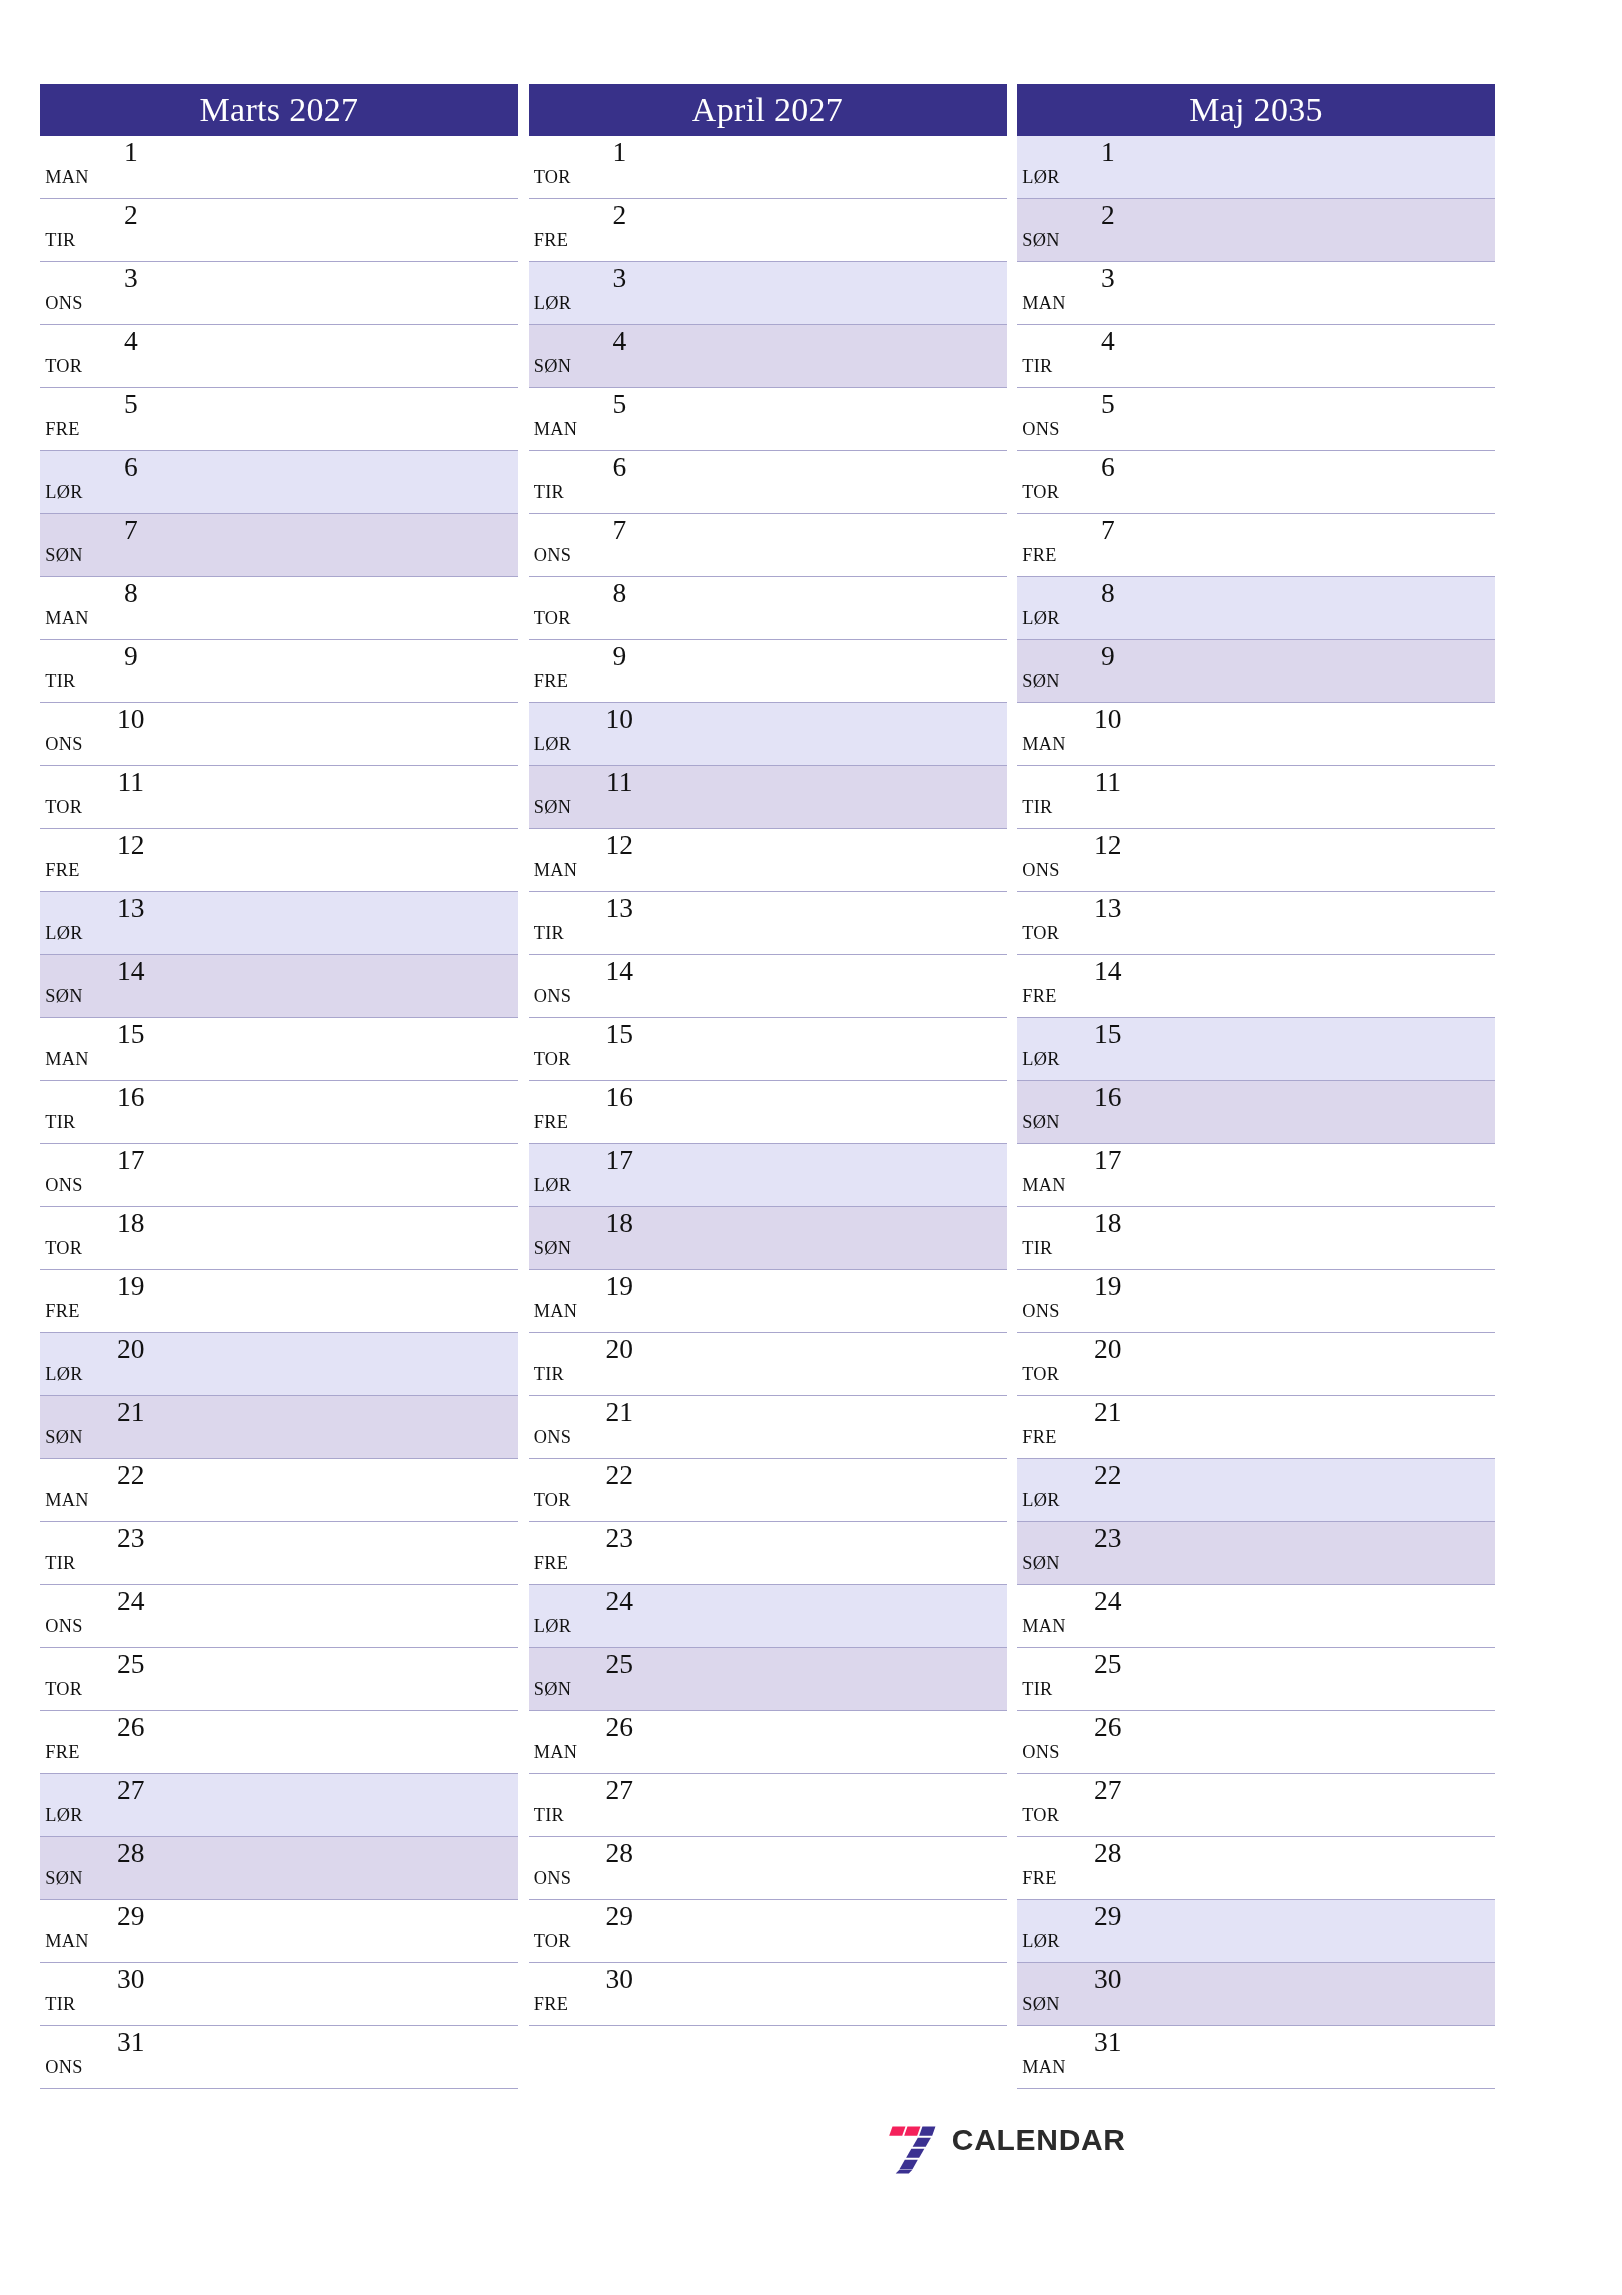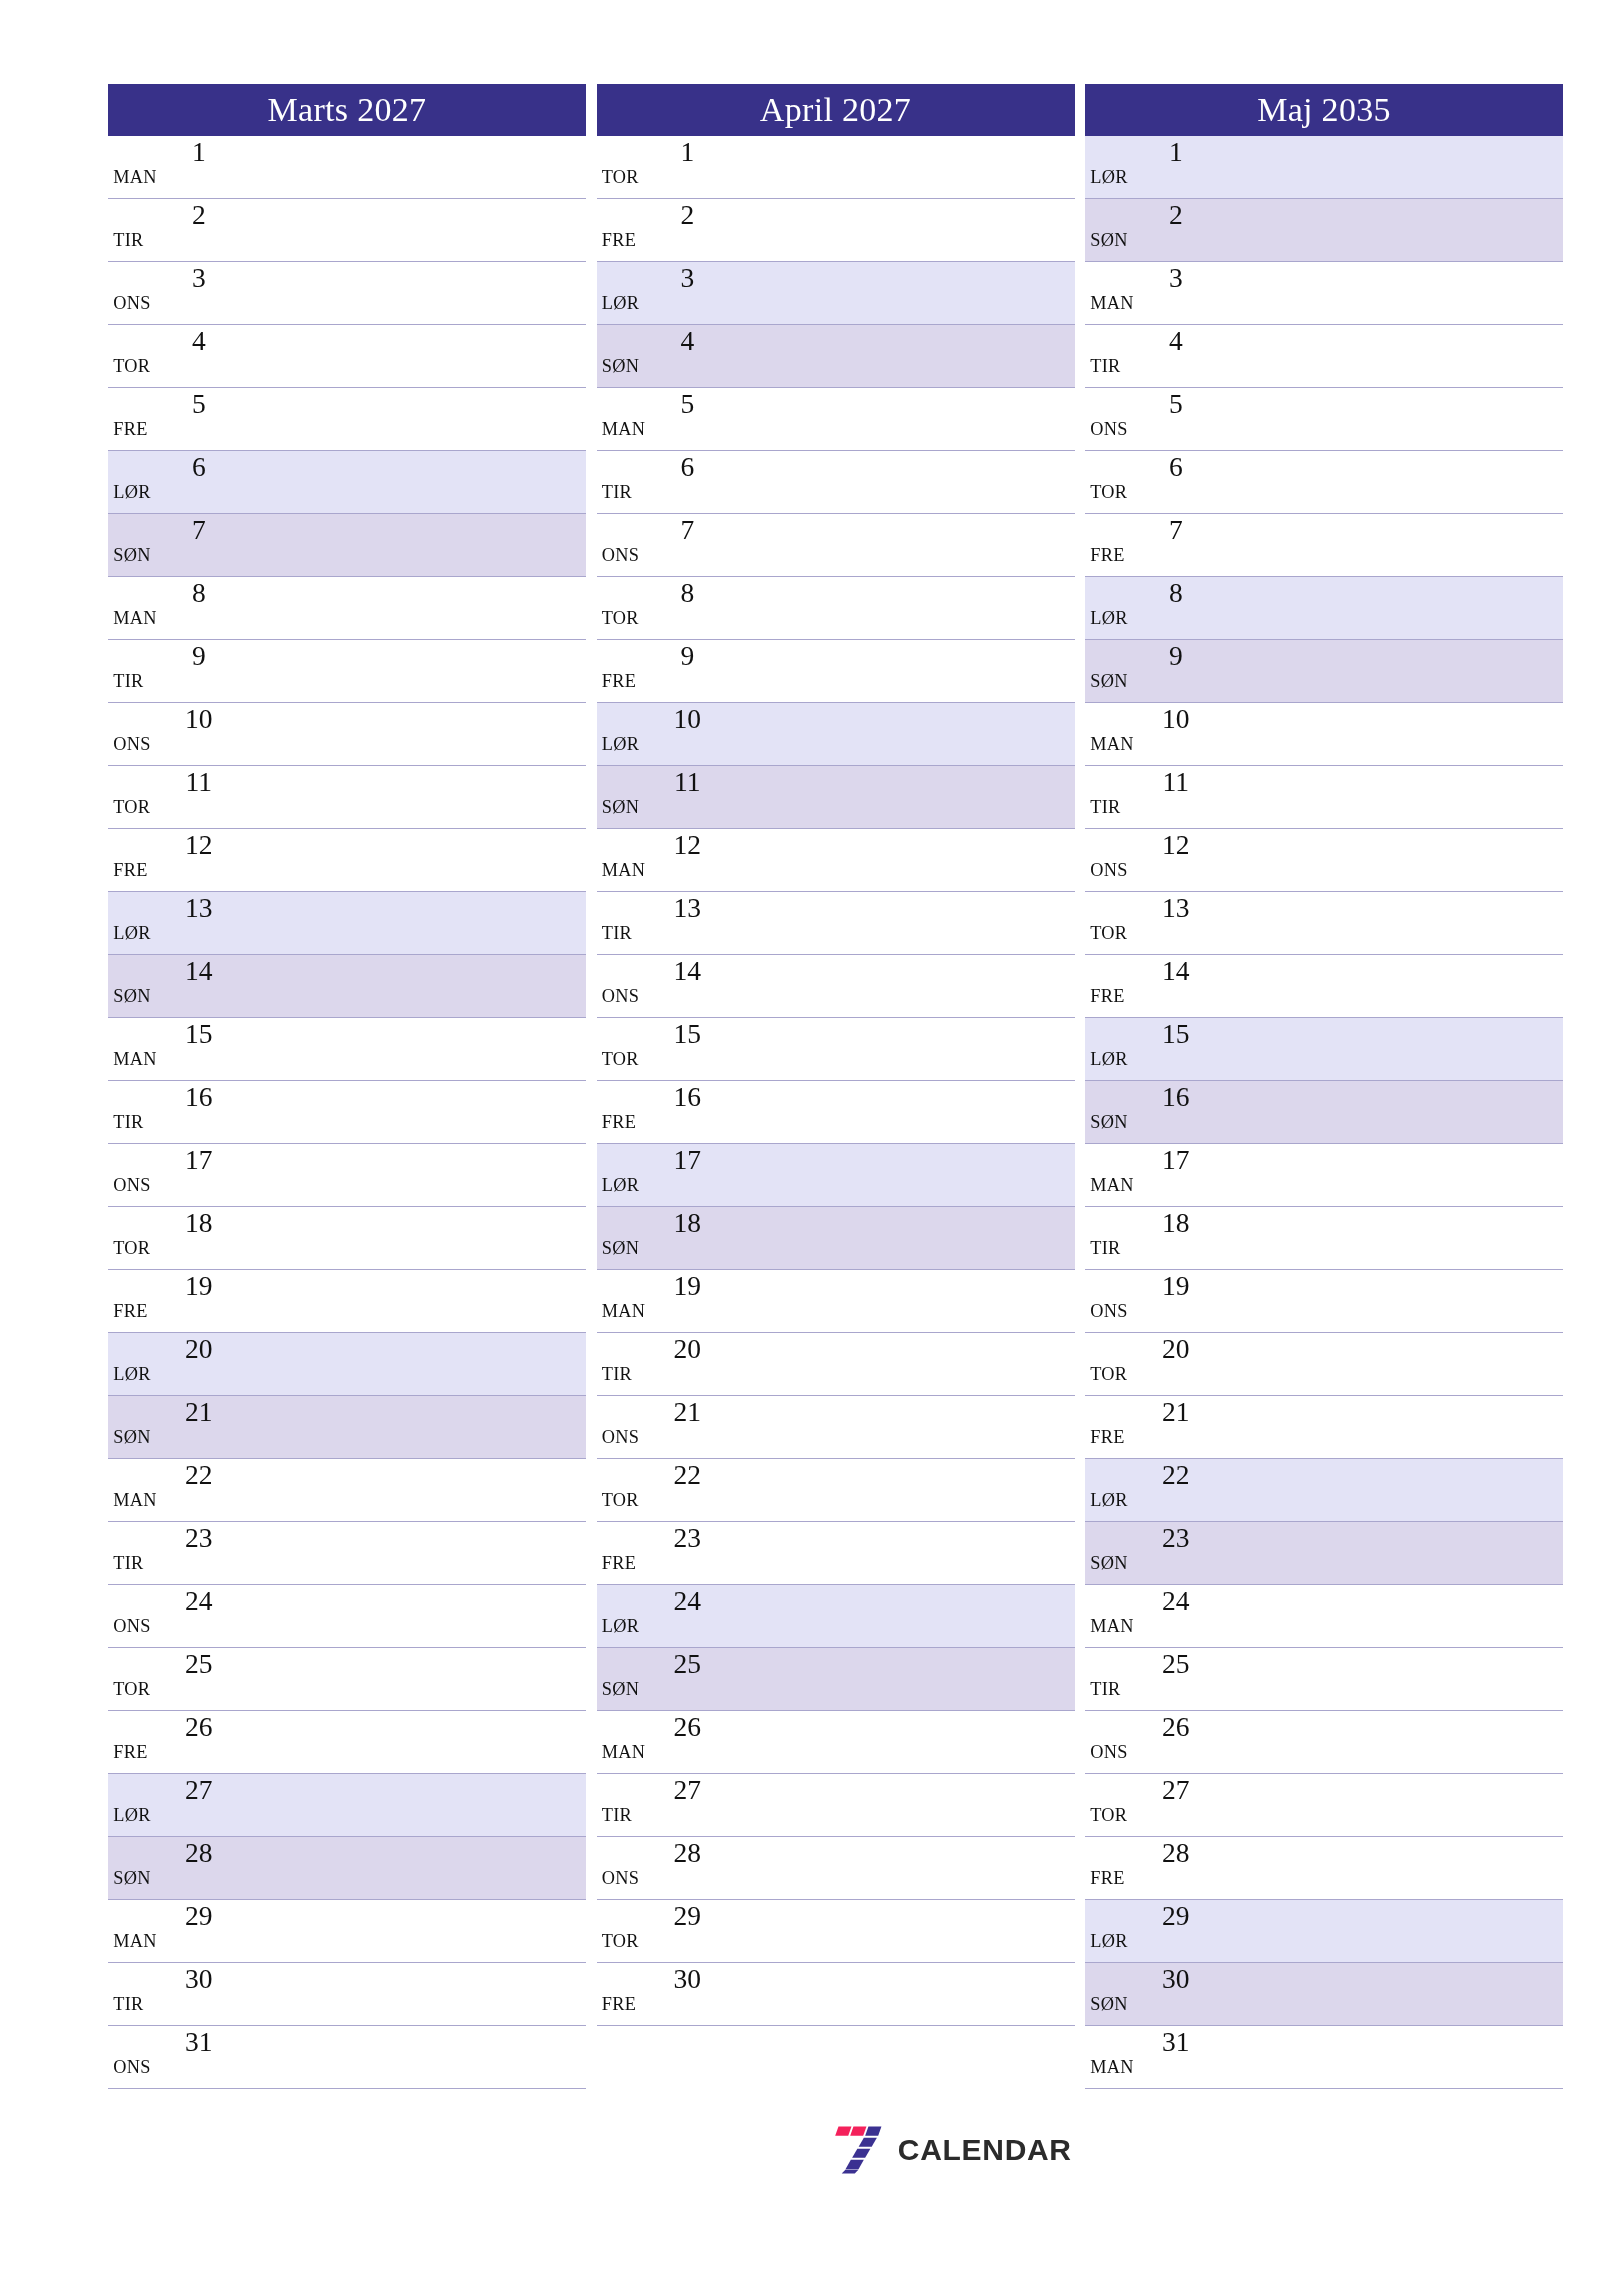--- a/index.html
+++ b/index.html
@@ -13,21 +13,21 @@
     font-family: "Liberation Serif", "DejaVu Serif", serif;
     color: #000000;
     -webkit-font-smoothing: antialiased;
   }
 
   .page {
     position: relative;
     width: 1623px;
     height: 2295px;
     box-sizing: border-box;
-    padding: 84px 84px 0 108px;
+    padding: 84px 84px 0 40px;
     background: #ffffff;
   }
 
   .columns {
     display: flex;
     width: 1455px;
     gap: 10.5px;
     align-items: flex-start;
   }
 
@@ -87,24 +87,23 @@
     font-size: 18.3px;
     line-height: 21px;
     letter-spacing: 0.3px;
     font-family: "Liberation Serif", "DejaVu Serif", serif;
     color: #111111;
   }
 
   
   .logo-wrap {
     position: absolute;
-    left: 830px;
+    left: 884px;
     top: 2125px;
     display: flex;
-    align-items: center;
     gap: 11.8px;
   }
   .logo-mark {
     width: 56px;
     height: 50px;
     position: relative;
     flex: none;
   }
   .logo-text {
     font-family: "Liberation Sans", "DejaVu Sans", sans-serif;

